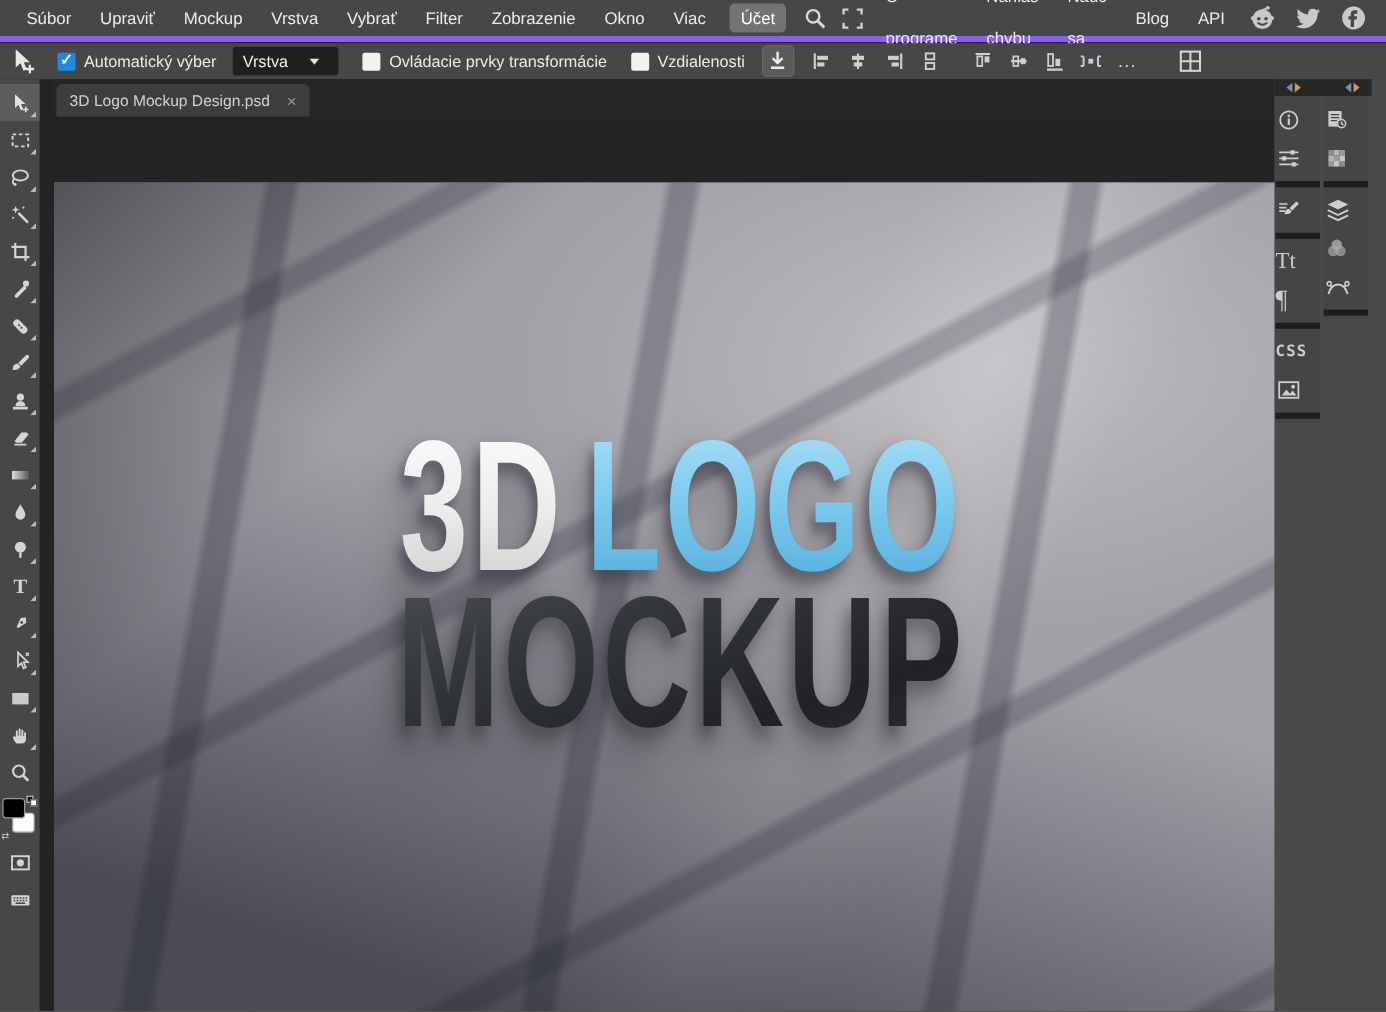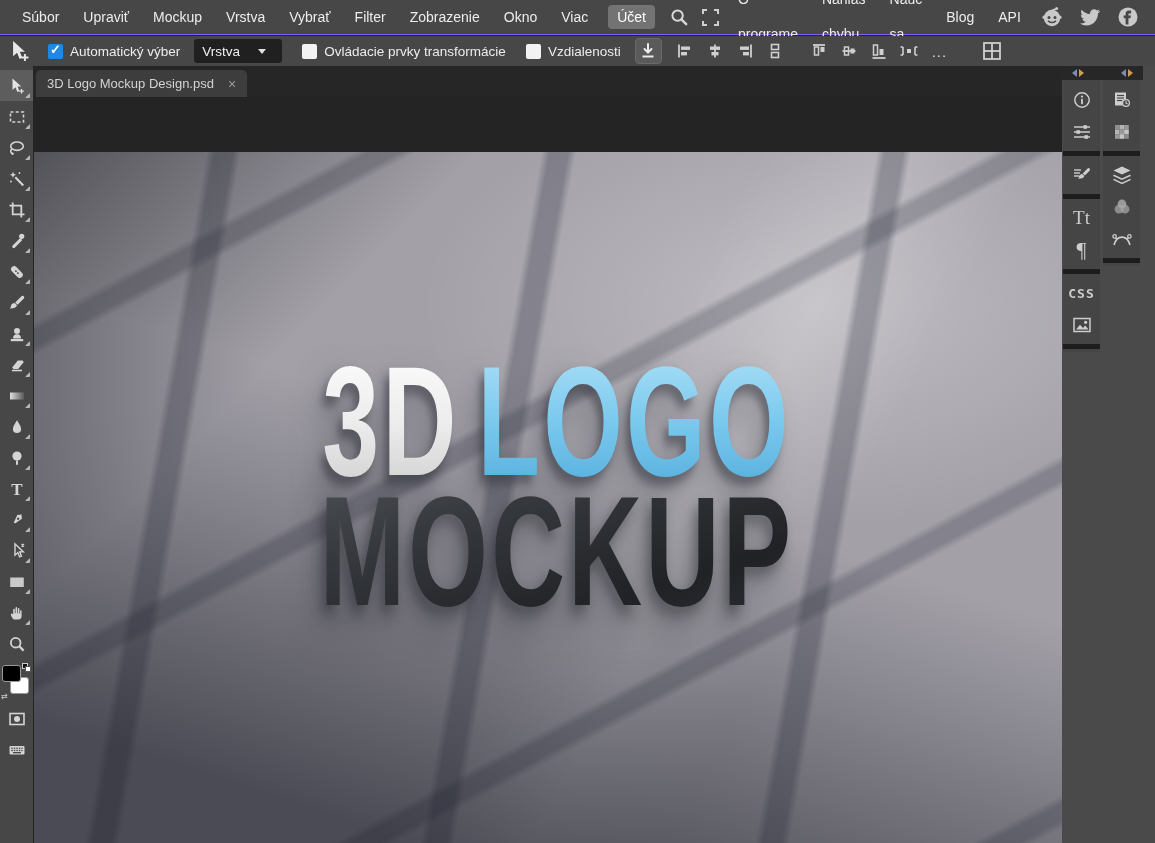--- a/index.html
+++ b/index.html
@@ -1,21 +1,21 @@
 <!DOCTYPE html>
 <html><head>
 <meta charset="utf-8">
 <style>
   * { margin:0; padding:0; box-sizing:border-box; }
   html,body { width:1155px; height:843px; overflow:hidden; }
   body { font-family:"Liberation Sans", sans-serif; background:#242424; position:relative; color:#e6e6e6; }
 
   
   .menubar { position:absolute; left:0; top:0; width:1155px; height:35px; background:#474747;
-             display:flex; align-items:center; padding:0 10px; border-bottom:1px solid #8b5cf6; }
+             display:flex; align-items:center; padding:0 10px; border-bottom:5px solid #8b5cf6; }
   .menu-item { font-size:14px; color:#ececec; padding:0 12px; line-height:35px; cursor:default; }
   .menu-item.account { background:#737373; color:#fff; border-radius:4px; line-height:22px; padding:1px 9px; margin:0 8px; }
   .mb-icon { width:22px; height:22px; display:flex; align-items:center; justify-content:center; margin:0 6px; }
   .menubar-right { margin-left:auto; display:flex; align-items:center; }
   .soc { width:24px; height:24px; margin:0 7px; }
 
   
   .optionsbar { position:absolute; left:0; top:36px; width:1155px; height:30px; background:#474747;
                 display:flex; align-items:center; font-size:13.5px; color:#ececec; }
   .opt-moveicon { width:26px; height:26px; margin:0 6px 0 6px; }
@@ -42,21 +42,21 @@
                   border-left:5px solid transparent; border-bottom:5px solid #b9b9b9; border-radius:1px; }
   .swatches { width:33px; height:40px; position:relative; margin-top:4px; flex:none; }
   .fg { position:absolute; left:2px; top:2px; width:19px; height:17px; background:#000; border:1px solid #9a9a9a; border-radius:3px; z-index:2; }
   .bg { position:absolute; left:10px; top:14px; width:19px; height:17px; background:#fff; border:1px solid #9a9a9a; border-radius:3px; z-index:1; }
   .mini-sw { position:absolute; right:2px; top:0px; width:9px; height:9px; z-index:3; }
   .mini-sw .a{ position:absolute; left:0; top:0; width:6px; height:6px; background:#111; border:1px solid #ccc;}
   .mini-sw .b{ position:absolute; right:0; bottom:0; width:6px; height:6px; background:#fff; border:1px solid #555;}
   .swap-arrows { position:absolute; left:1px; bottom:2px; font-size:8px; color:#cfcfcf; }
 
   
-  .workarea { position:absolute; left:33px; top:66px; width:1029px; bottom:0; background:#242424; }
+  .workarea { position:absolute; left:44px; top:66px; width:1029px; bottom:0; background:#242424; }
   .tabbar { height:31px; background:#262626; display:flex; align-items:flex-end; padding-left:3px; }
   .tab { height:27px; background:#3d3d3d; border-radius:5px 5px 0 0; display:flex; align-items:center;
          padding:0 11px; font-size:13px; color:#d2d2d2; }
   .tab-close { margin-left:14px; color:#9b9b9b; font-size:14px; line-height:1; }
 
   
   .photo { position:absolute; left:1px; top:86px; right:0; bottom:0; overflow:hidden;
     background-color:#a3a0a8;
     background-image:
       linear-gradient(135deg, rgba(16,18,24,.55), rgba(16,18,24,0) 26%),
@@ -81,21 +81,21 @@
   
   .panel { position:absolute; left:1062px; top:66px; right:0; bottom:0; background:#4a4a4a; }
   .panel-head { position:absolute; left:0; top:0; width:81px; height:14px; background:#272727;
                 display:flex; align-items:center; justify-content:space-between; padding:0 10px; }
   .collapse { display:flex; align-items:center; gap:2px; }
   .collapse .tl { width:0;height:0; border-top:4px solid transparent; border-bottom:4px solid transparent; border-right:5px solid #7d8db0; }
   .collapse .tr { width:0;height:0; border-top:4px solid transparent; border-bottom:4px solid transparent; border-left:5px solid #cf9a55; }
   .pcol { position:absolute; top:14px; width:37px; background:#454545; display:flex; flex-direction:column; align-items:center; padding-top:4px; }
   .pcol.left { left:1px; }
   .pcol.right { left:41px; }
-  .pitem { width:37px; height:32px; display:flex; align-items:center; justify-content:center; flex:none; }
+  .pitem { width:37px; height:32px; display:flex; align-items:center; flex:none; }
   .psep { width:37px; height:5px; background:#1d1d1d; margin:3px 0; flex:none; }
   .css-label { font-family:"DejaVu Sans Mono", monospace; font-size:13px; font-weight:bold; color:#cdcdcd; letter-spacing:1px; }
   .tt-label { font-family:"Liberation Serif", serif; font-size:19px; color:#cdcdcd; }
   .para-label { font-family:"Liberation Serif", serif; font-size:22px; color:#cdcdcd; }
 
   svg { display:block; }
 </style>
 </head>
 <body>
 

